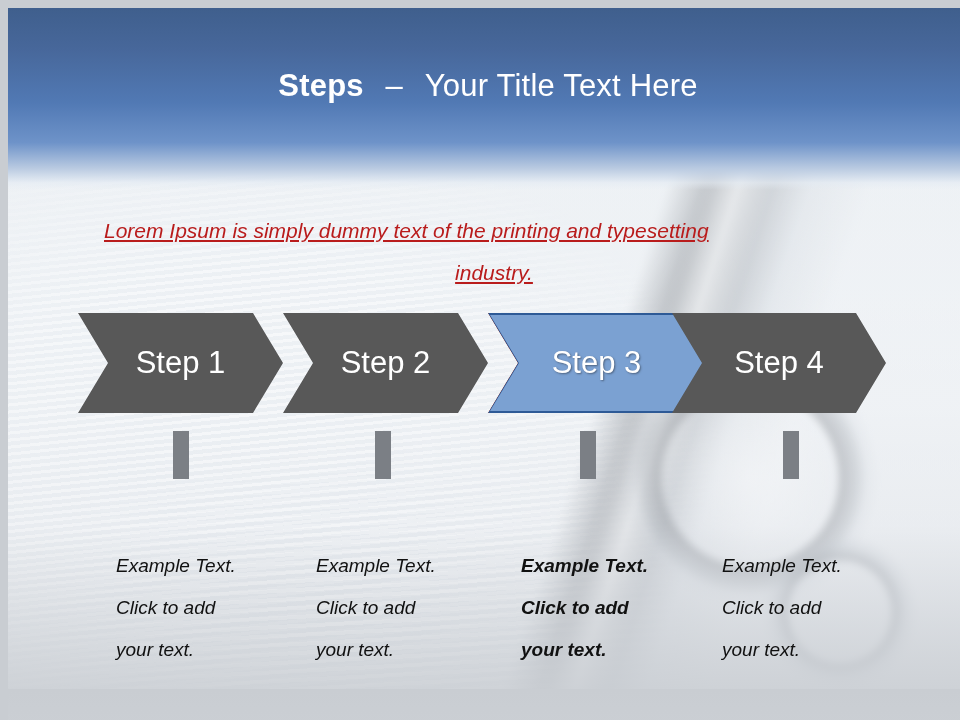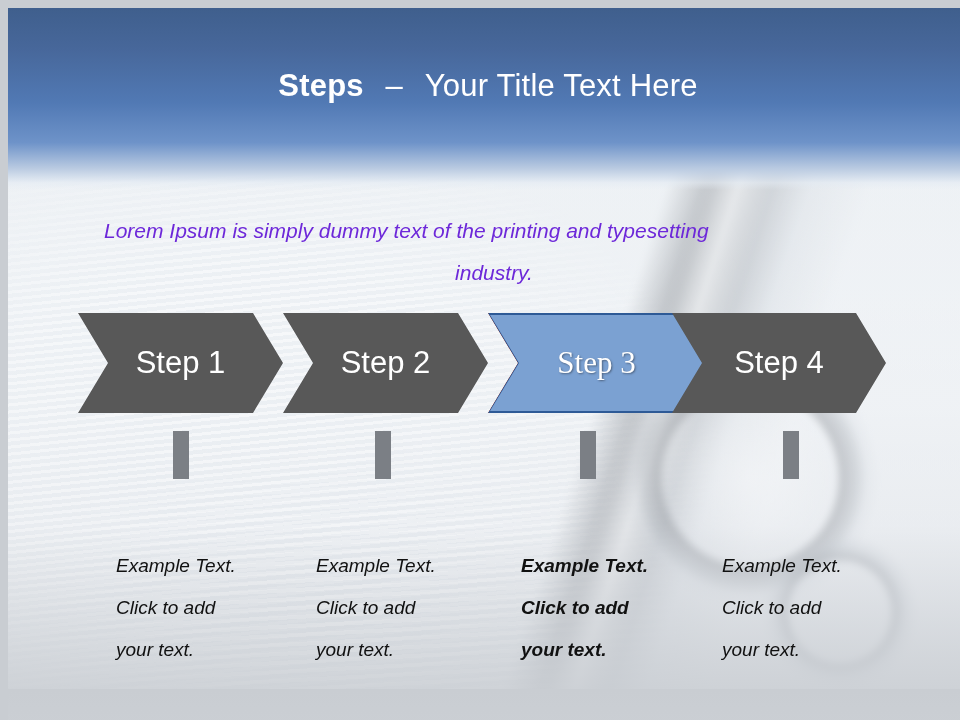--- a/index.html
+++ b/index.html
@@ -113,37 +113,38 @@
   }
   .title .t-bold { font-weight:bold; }
   .title .t-dash { font-weight:normal; padding:0 5px; }
   .title .t-rest { font-weight:normal; }
 
   
   .lead {
     position:absolute; left:80px; top:198px; width:812px;
     font-size:21px;
     font-style:italic;
-    color:#6d28d9;
+    color:#b91c1c;
     line-height:34px;
     text-align:justify;
     text-justify:inter-word;
+    text-decoration:underline;
   }
   .lead .l2 { display:block; text-align:center; }
 
   
   .steps-row { position:absolute; left:0; top:305px; width:960px; height:90px; }
   .chev {
     position:absolute; top:0; height:100px;
     display:flex; align-items:center; justify-content:center;
     -webkit-clip-path:polygon(0 0, calc(100% - 30px) 0, 100% 50%, calc(100% - 30px) 100%, 0 100%, 30px 50%);
             clip-path:polygon(0 0, calc(100% - 30px) 0, 100% 50%, calc(100% - 30px) 100%, 0 100%, 30px 50%);
   }
   .chev-gray { background:#585858; }
-  .chev-blue { background:#7f1d1d;font-family:Liberation Serif, serif; }
+  .chev-blue { background:#7f1d1d; }
   .chev-blue::after {
     
     content:""; position:absolute; left:0; top:0; right:0; bottom:0;
     background:#2e5a96;
     -webkit-clip-path:polygon(0 0, calc(100% - 30px) 0, 100% 50%, calc(100% - 30px) 100%, 0 100%, 30px 50%);
             clip-path:polygon(0 0, calc(100% - 30px) 0, 100% 50%, calc(100% - 30px) 100%, 0 100%, 30px 50%);
     z-index:0;
   }
   .chev-blue > .chev-inner {
     position:absolute; left:2px; top:2px; right:2px; bottom:2px;

